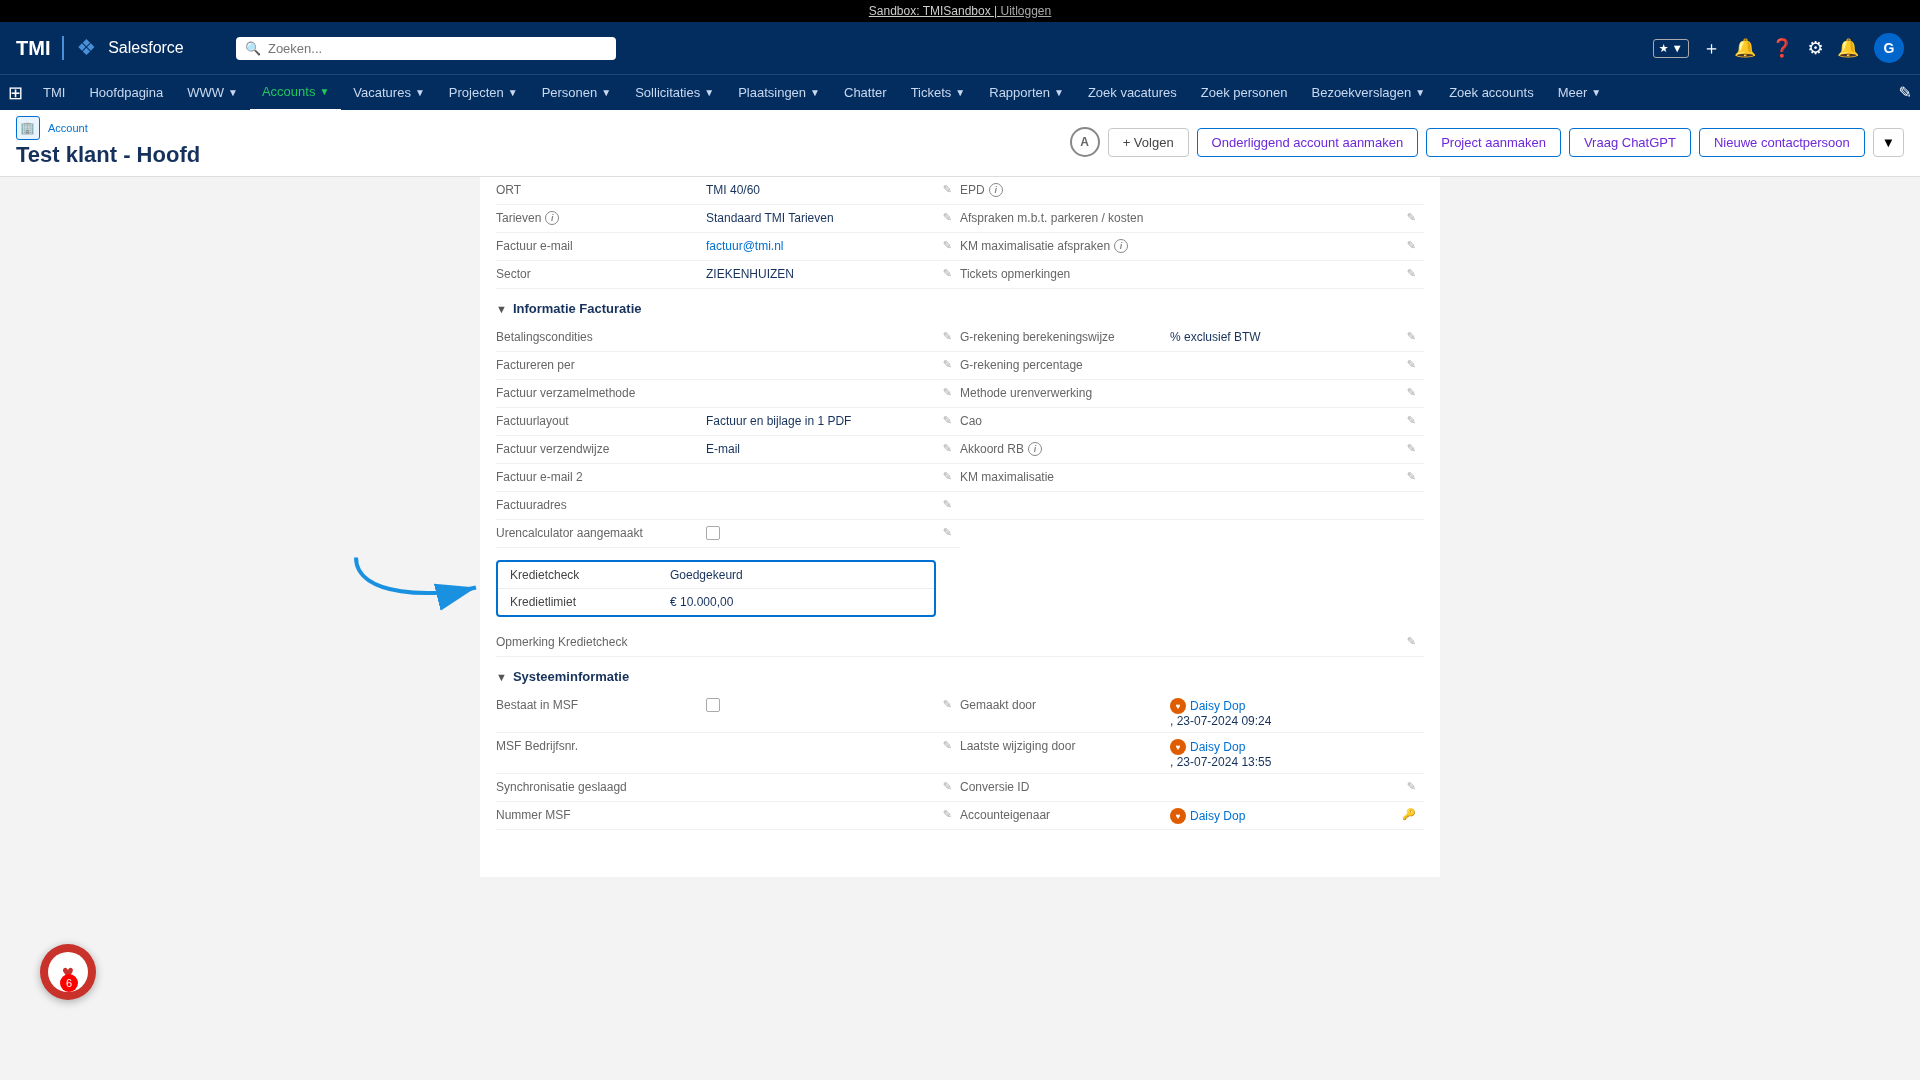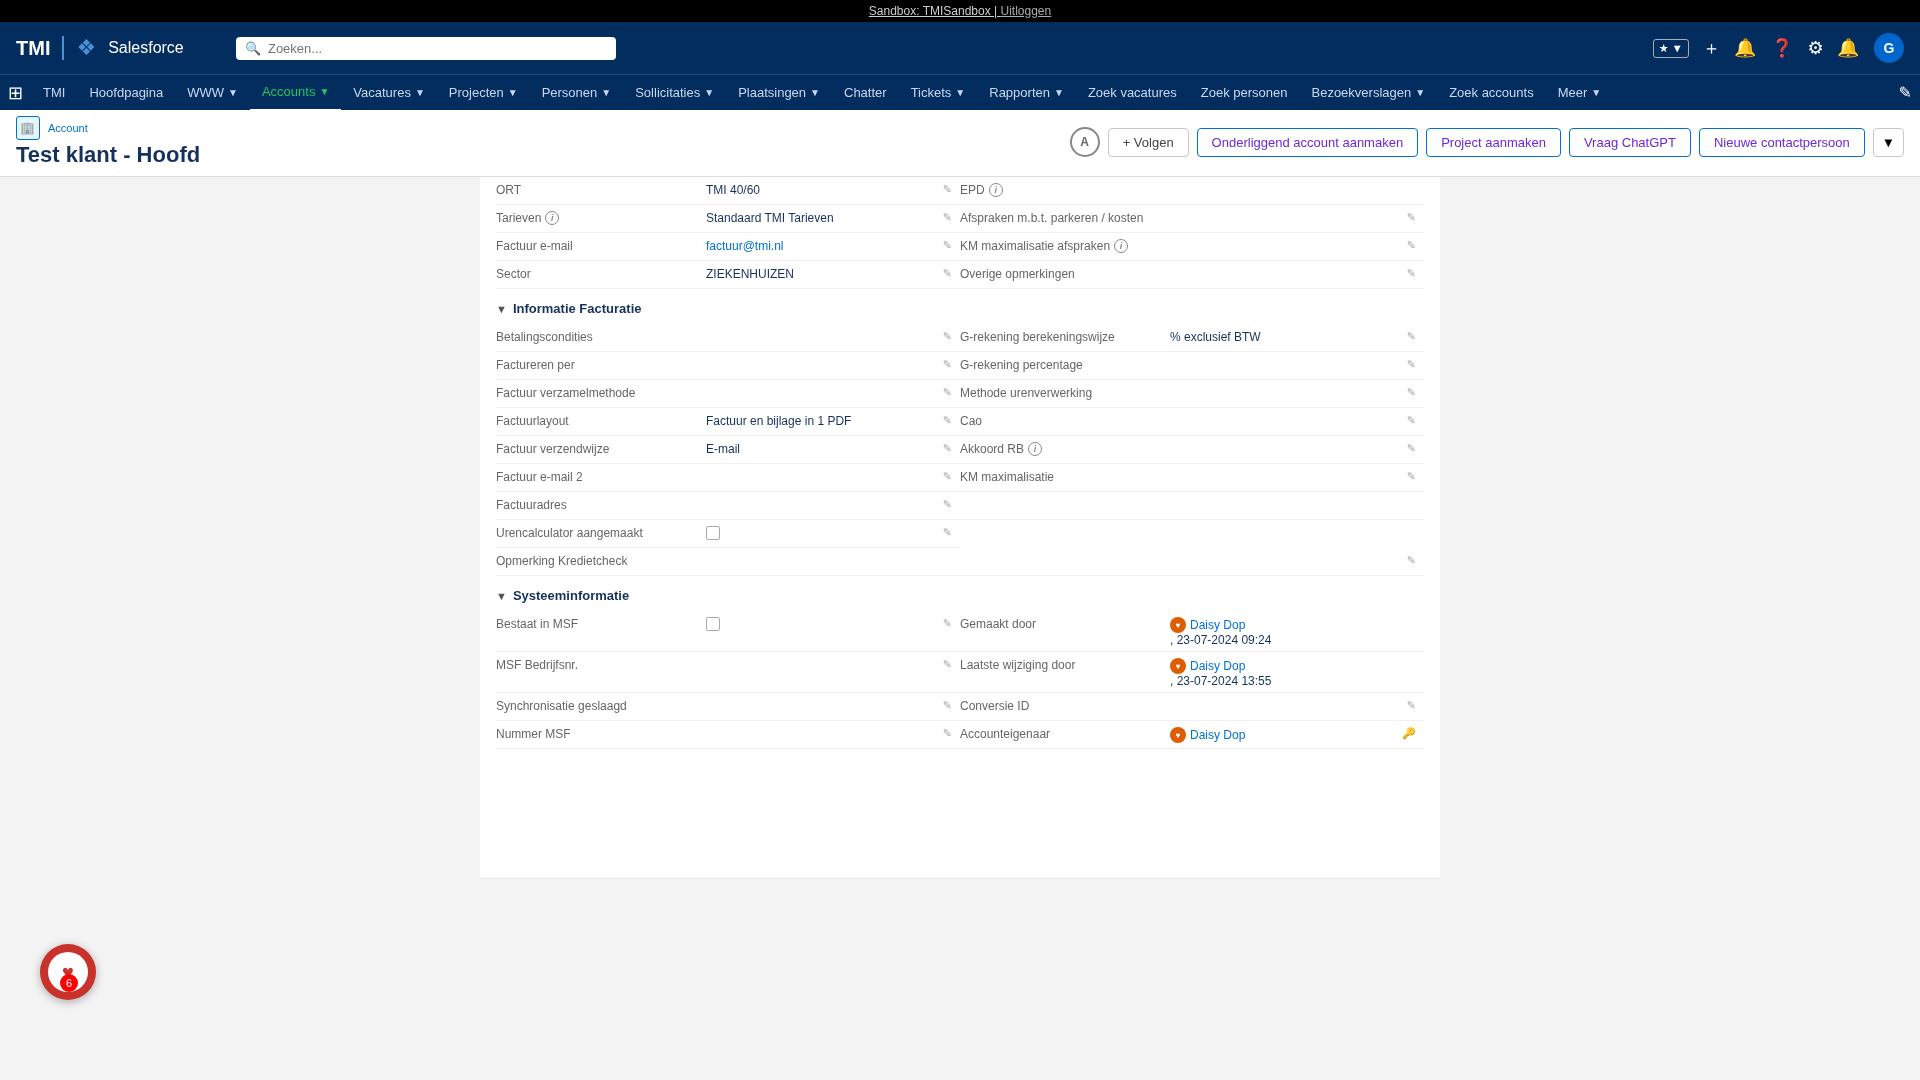--- a/index.html
+++ b/index.html
@@ -454,21 +454,21 @@
           <span class="field-edit">✎</span>
         </div>
 
         <div class="field-row">
           <span class="field-label">Sector</span>
           <span class="field-value">ZIEKENHUIZEN</span>
           <span class="field-edit">✎</span>
         </div>
 
         <div class="field-row">
-          <span class="field-label">Overige opmerkingen</span>
+          <span class="field-label">Tickets opmerkingen</span>
           <span class="field-value"></span>
           <span class="field-edit">✎</span>
         </div>
       </div>
 
       <div class="section-header">
         <span class="toggle">▼</span>
         <span>Informatie Facturatie</span>
       </div>
 
@@ -555,20 +555,44 @@
 
         <div class="field-row"></div>
 
         <div class="field-row">
           <span class="field-label">Urencalculator aangemaakt</span>
           <span class="field-value"><span class="checkbox-field"></span></span>
           <span class="field-edit">✎</span>
         </div>
       </div>
 
+      <div style="position:relative;margin:8px 0 8px 0;display:flex;align-items:center;">
+
+        <div style="position:absolute;left:-160px;top:50%;transform:translateY(-50%);pointer-events:none;">
+          <svg width="160" height="80" viewBox="0 0 160 80">
+            <defs>
+              <marker id="arrowhead" markerWidth="10" markerHeight="7" refX="10" refY="3.5" orient="auto">
+                <polygon points="0 0, 10 3.5, 0 7" fill="#1a90e0"></polygon>
+              </marker>
+            </defs>
+            <path d="M 20 10 C 20 50, 100 50, 140 40" stroke="#1a90e0" stroke-width="4" fill="none" marker-end="url(#arrowhead)"></path>
+          </svg>
+        </div>
+
+        <div class="highlight-box" style="width:100%;max-width:440px;margin-left:0;">
+          <div class="highlight-row">
+            <span class="highlight-label">Kredietcheck</span>
+            <span class="highlight-value">Goedgekeurd</span>
+          </div>
+          <div class="highlight-row">
+            <span class="highlight-label">Kredietlimiet</span>
+            <span class="highlight-value">€ 10.000,00</span>
+          </div>
+        </div>
+      </div>
 
       <div class="field-row">
         <span class="field-label">Opmerking Kredietcheck</span>
         <span class="field-value"></span>
         <span class="field-edit">✎</span>
       </div>
 
       <div class="section-header">
         <span class="toggle">▼</span>
         <span>Systeeminformatie</span>

